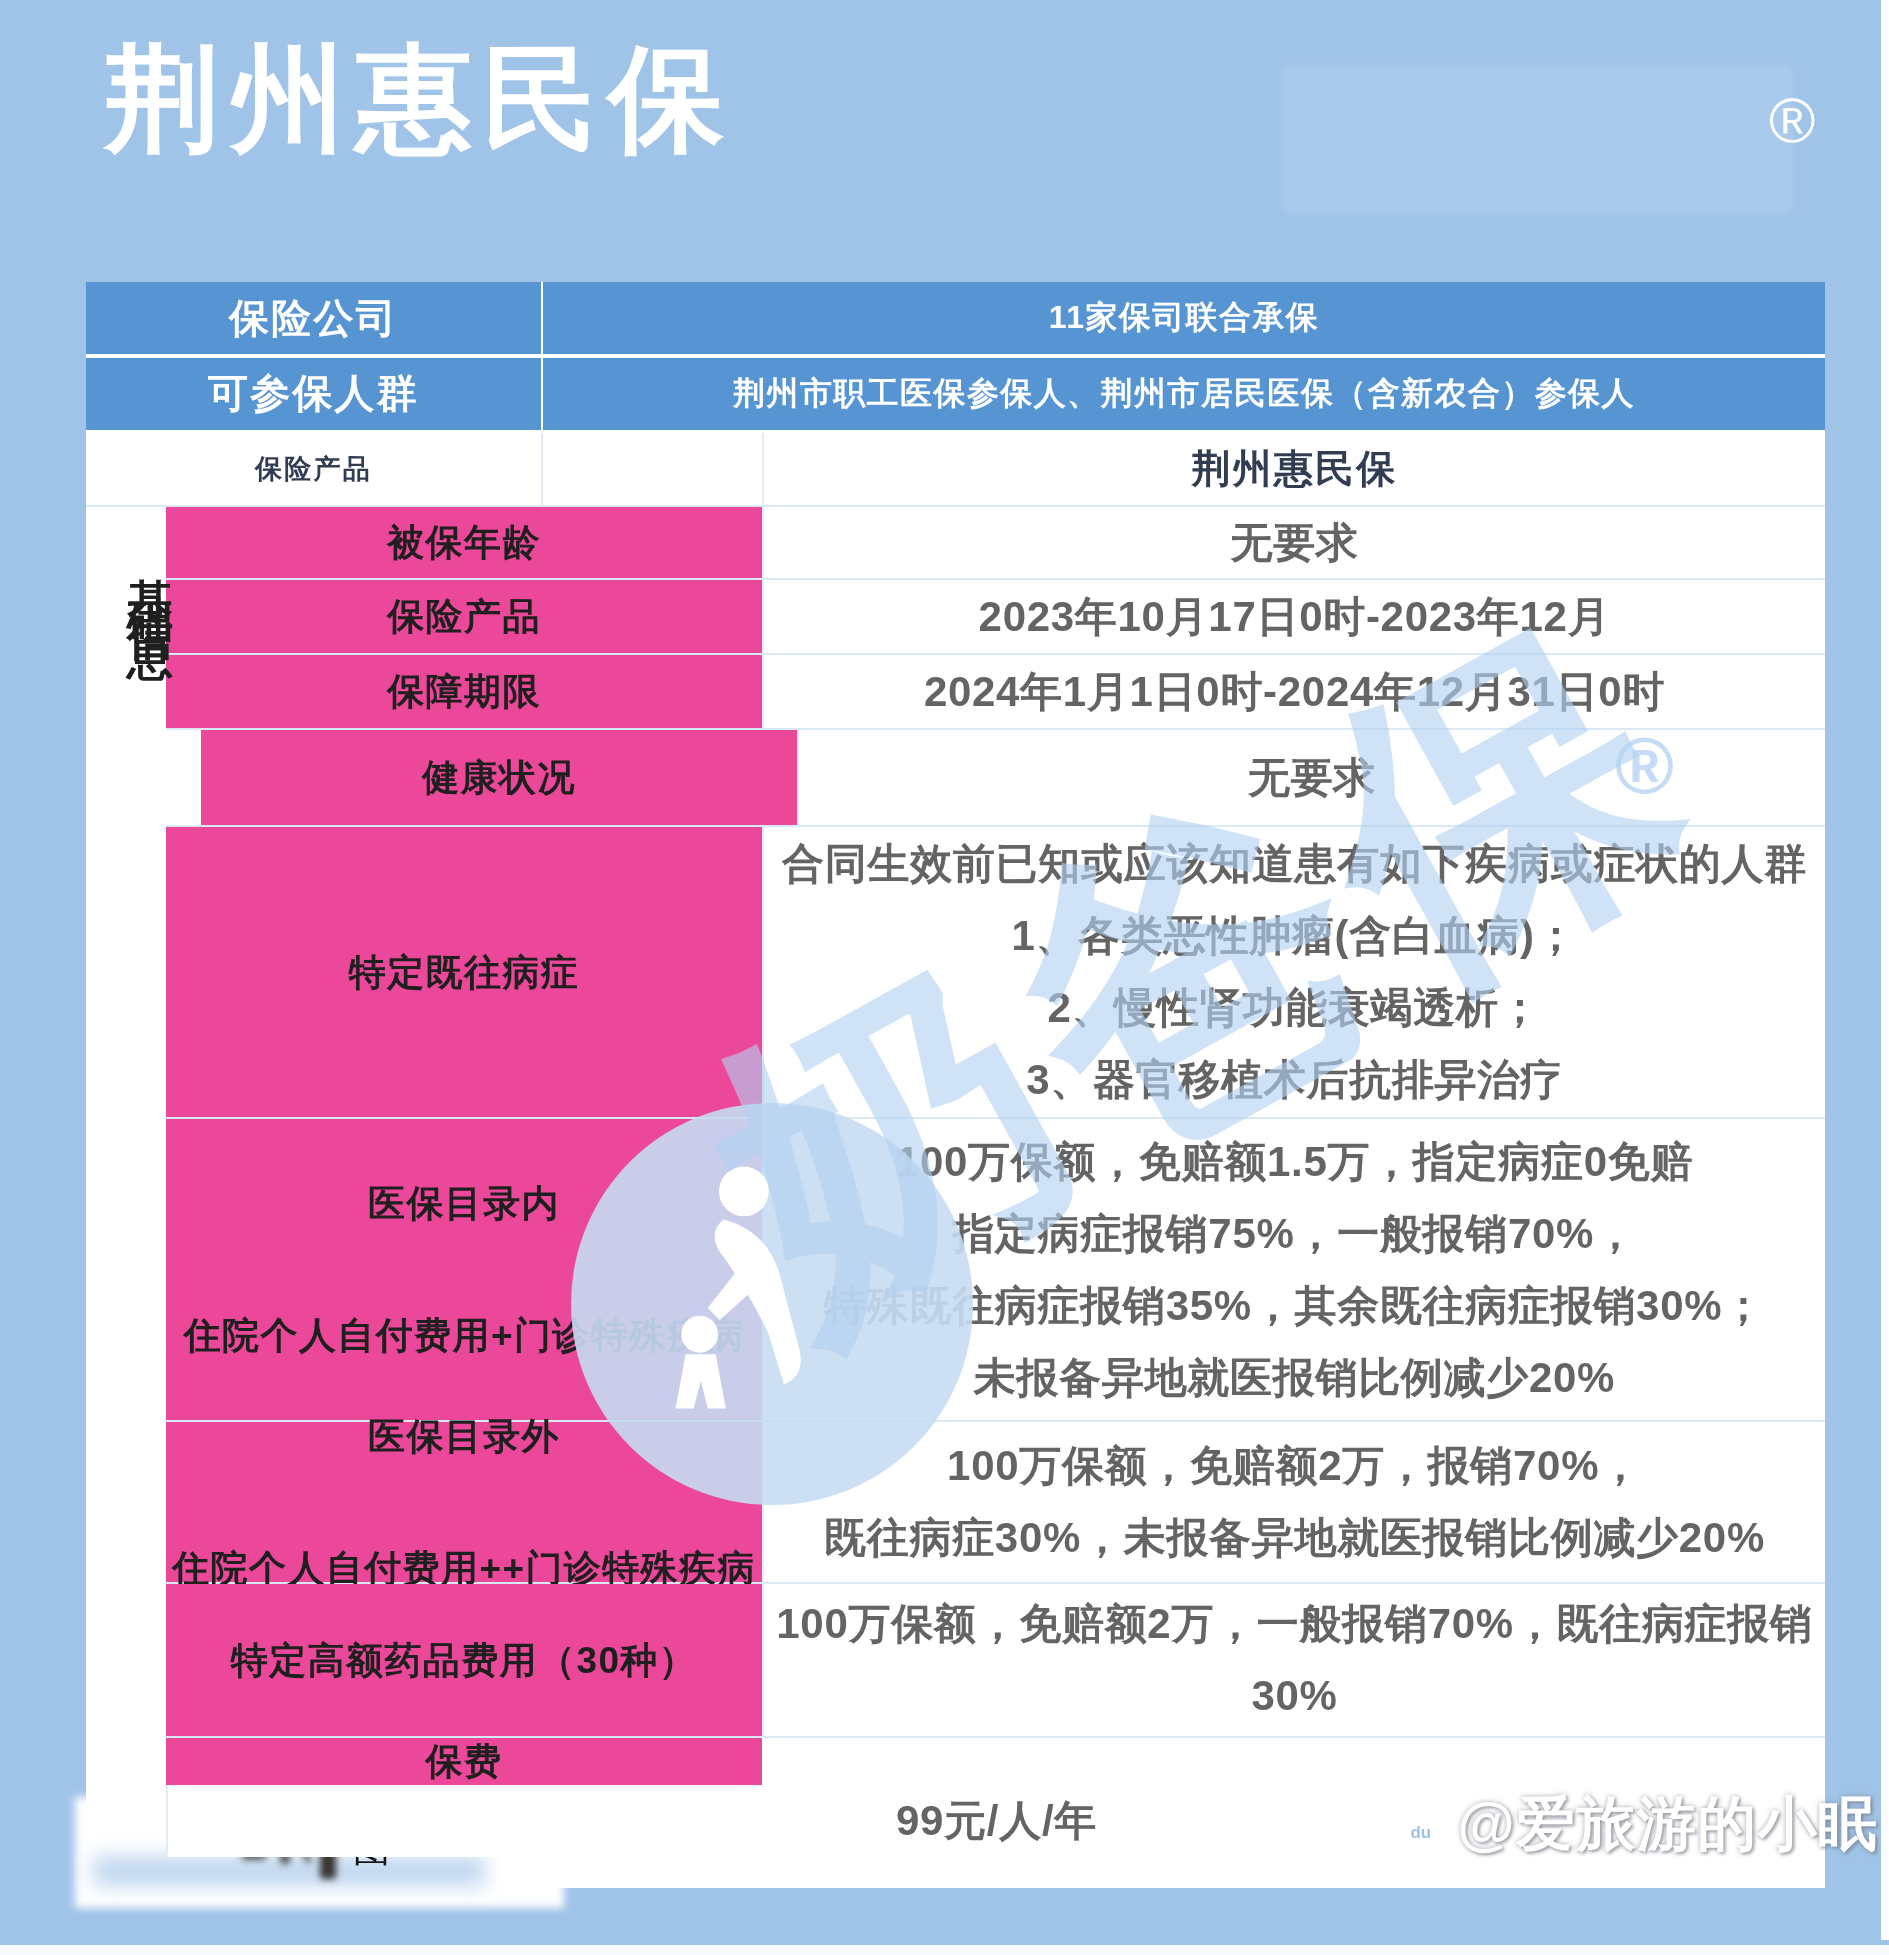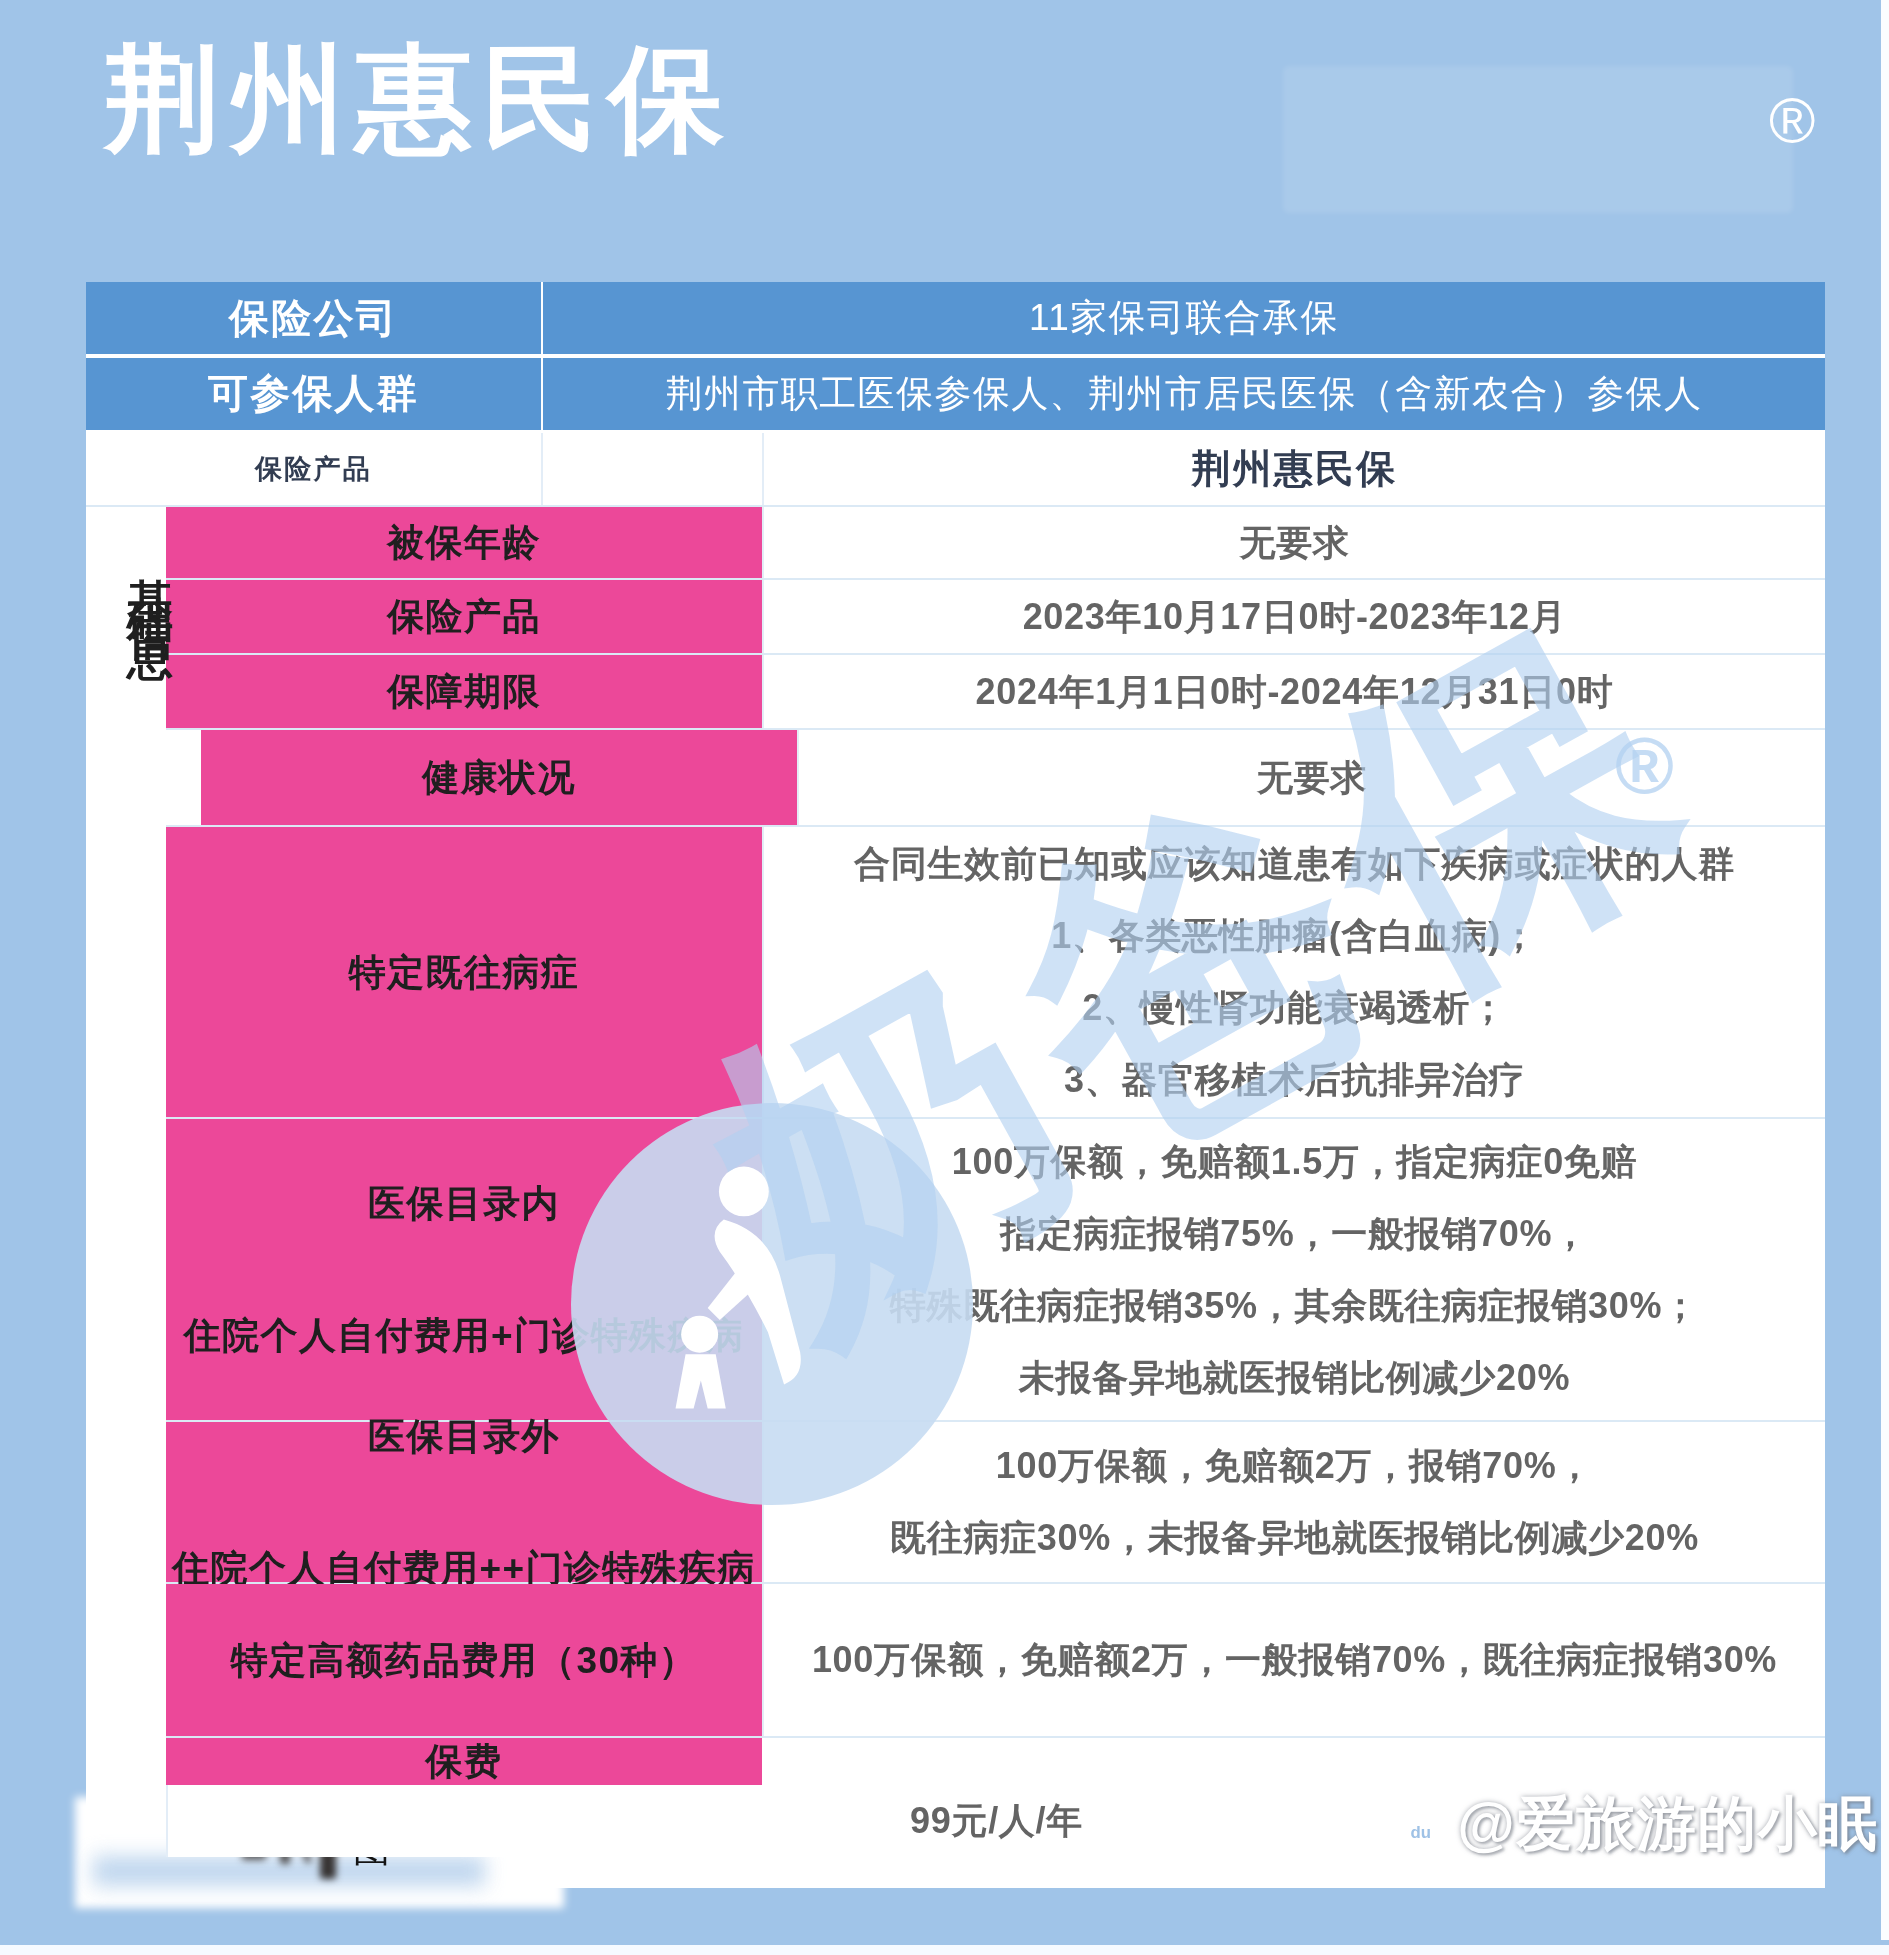--- a/index.html
+++ b/index.html
@@ -29,21 +29,21 @@
   .table{position:absolute;left:86px;top:282px;width:1739px;z-index:1;}
   .hrow{display:flex;height:72px;}
   .hrow.blue{background:#5795d2;color:#ffffff;}
   .hrow.blue .hlab{
     width:455px;border-right:2.9px solid #ffffff;
     display:flex;align-items:center;justify-content:center;
     font-size:40px;font-weight:bold;letter-spacing:2.2px;
   }
   .hrow.blue .hval{
     flex:1;display:flex;align-items:center;justify-content:center;
-    font-size:37px;font-weight:normal;letter-spacing:1.4px;
+    font-size:32px;font-weight:bold;letter-spacing:1.4px;
   }
   .hgap{height:3.6px;background:#ffffff;}
   .hrow.white{background:#ffffff;height:72px;border-bottom:2.2px solid #dbe9f5;color:#323d52;}
   .hrow.white .pcell1{width:455px;border-right:2.2px solid #e3edf7;
     display:flex;align-items:center;justify-content:center;font-size:27px;font-weight:bold;letter-spacing:2.2px;}
   .hrow.white .pcell2{width:219px;border-right:2.2px solid #e3edf7;}
   .hrow.white .pcell3{flex:1;display:flex;align-items:center;justify-content:center;
     font-size:39px;font-weight:bold;letter-spacing:2.2px;}
   
   .rows{position:relative;background:#ffffff;padding-left:80px;}
@@ -57,21 +57,21 @@
   .irow:last-child{border-bottom:none;flex-direction:column;}
   .lab{
     width:596px;background:#ec4899;
     display:flex;flex-direction:column;align-items:center;justify-content:center;
     font-size:37px;font-weight:bold;color:#1f1f1f;letter-spacing:1.4px;text-align:center;
   }
   .lab.two{gap:85px;}
   .val{
     flex:1;background:#ffffff;border-left:2.2px solid #e3edf7;
     display:flex;flex-direction:column;align-items:center;justify-content:center;
-    font-size:36px;font-weight:bold;color:#646464;letter-spacing:0.7px;text-align:center;
+    font-size:42px;font-weight:bold;color:#646464;letter-spacing:0.7px;text-align:center;
   }
   .vline{line-height:72px;}
   .lline{line-height:47px;}
   
   .bottom-strip{position:absolute;left:86px;top:1804px;width:1739px;height:84px;background:#ffffff;}
   .blur-patch{position:absolute;left:-10.8px;top:-7.2px;width:489px;height:111px;background:#ffffff;filter:blur(4.3px);}
   .blur-streak{position:absolute;left:7.2px;top:52px;width:392px;height:30px;background:#b5d0ec;filter:blur(10px);opacity:.85;}
   .smudge{position:absolute;top:13px;left:158px;display:flex;gap:11.5px;filter:blur(3.6px);}
   .smudge i{display:block;background:#2e2a28;border-radius:2.9px;}
   .smudge i:nth-child(1){width:24.4px;height:27px;margin-top:16px;transform:skewX(-12deg);opacity:.75;}

